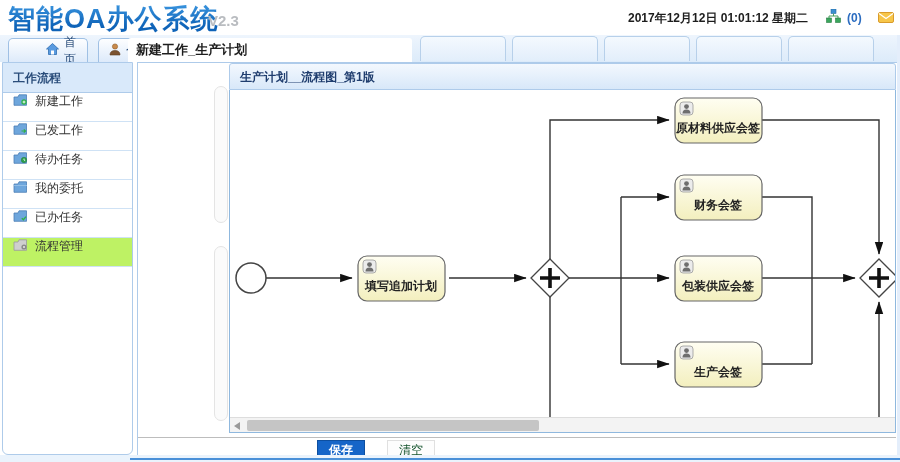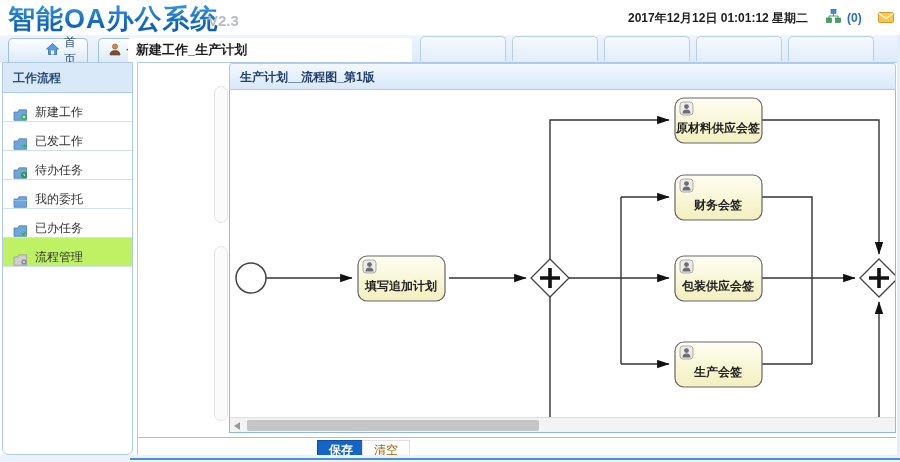--- a/index.html
+++ b/index.html
@@ -30,21 +30,21 @@
            border-radius:5px 5px 0 0; background:linear-gradient(180deg,#f4f9fe,#e2eefb); }
   .active-tab { position:absolute; left:128px; top:38px; width:284px; height:24px; background:#fff;
                 border-radius:3px 3px 0 0; display:flex; align-items:center; padding-left:8px;
                 font-size:13px; font-weight:bold; color:#1d1d1d; }
 
   
   .sb { position:absolute; left:2px; top:62px; width:131px; height:393px; background:#fff;
         border:1px solid #aecbea; border-radius:0 0 6px 6px; overflow:hidden; }
   .sb-h { height:30px; line-height:30px; background:#d9e9fa; border-bottom:1px solid #aecbea;
           padding-left:10px; font-size:12px; font-weight:bold; color:#2a4d7a; }
-  .sb-row { height:29px; display:flex; align-items:flex-end; gap:7px; padding-left:10px;
+  .sb-row { height:29px; display:flex; align-items:flex-start; gap:7px; padding-left:10px;
             border-bottom:1px solid #cfe2f5; font-size:12px; color:#333; cursor:pointer; }
   .sb-row.sel { background:#bef264; }
 
   
   .panel { position:absolute; left:137px; top:62px; width:821px; height:397px; background:#fff;
            border:1px solid #aecbea; border-bottom:2px solid #5091d6; }
   .strip { position:absolute; left:76px; width:14px; background:#fbfbfb; border:1px solid #e4e4e4;
            border-radius:7px; }
   .strip1 { top:23px; height:137px; }
   .strip2 { top:183px; height:175px; }
@@ -58,21 +58,21 @@
              border-top:1px solid #dddddd; }
   .hs-arrow { position:absolute; left:4px; top:4px; width:0; height:0;
               border-top:4px solid transparent; border-bottom:4px solid transparent;
               border-right:6px solid #9a9a9a; }
   .hs-thumb { position:absolute; left:17px; top:2px; width:292px; height:11px; background:#c5c5c5;
               border-radius:2px; }
   .divline { position:absolute; left:0; top:374px; width:758px; height:1px; background:#bdbdbd; }
   .btn { position:absolute; top:377px; width:48px; height:20px; font-size:12px; text-align:center;
          line-height:19px; cursor:pointer; }
   .btn-save { left:179px; background:#1565c8; color:#fff; border:1px solid #0d4fa0; font-weight:bold; }
-  .btn-clear { left:224px; background:#fdfdfd; color:#a16207; border:1px solid #e0e0e0; }
+  .btn-clear { left:249px; background:#fdfdfd; color:#14532d; border:1px solid #e0e0e0; }
 
   .rightgap { position:absolute; left:897px; top:35px; width:3px; height:427px; background:#e4eefb; }
   .botstrip { position:absolute; left:0; top:455px; width:900px; height:7px; background:#eaf3fc; }
   .botline  { position:absolute; left:130px; top:458px; width:770px; height:2px; background:#4a90d8; }
 
   
   .flow-svg text { font-family:"Liberation Sans","DejaVu Sans",sans-serif; font-size:12px;
                    font-weight:bold; fill:#222; }
 </style>
 </head>

